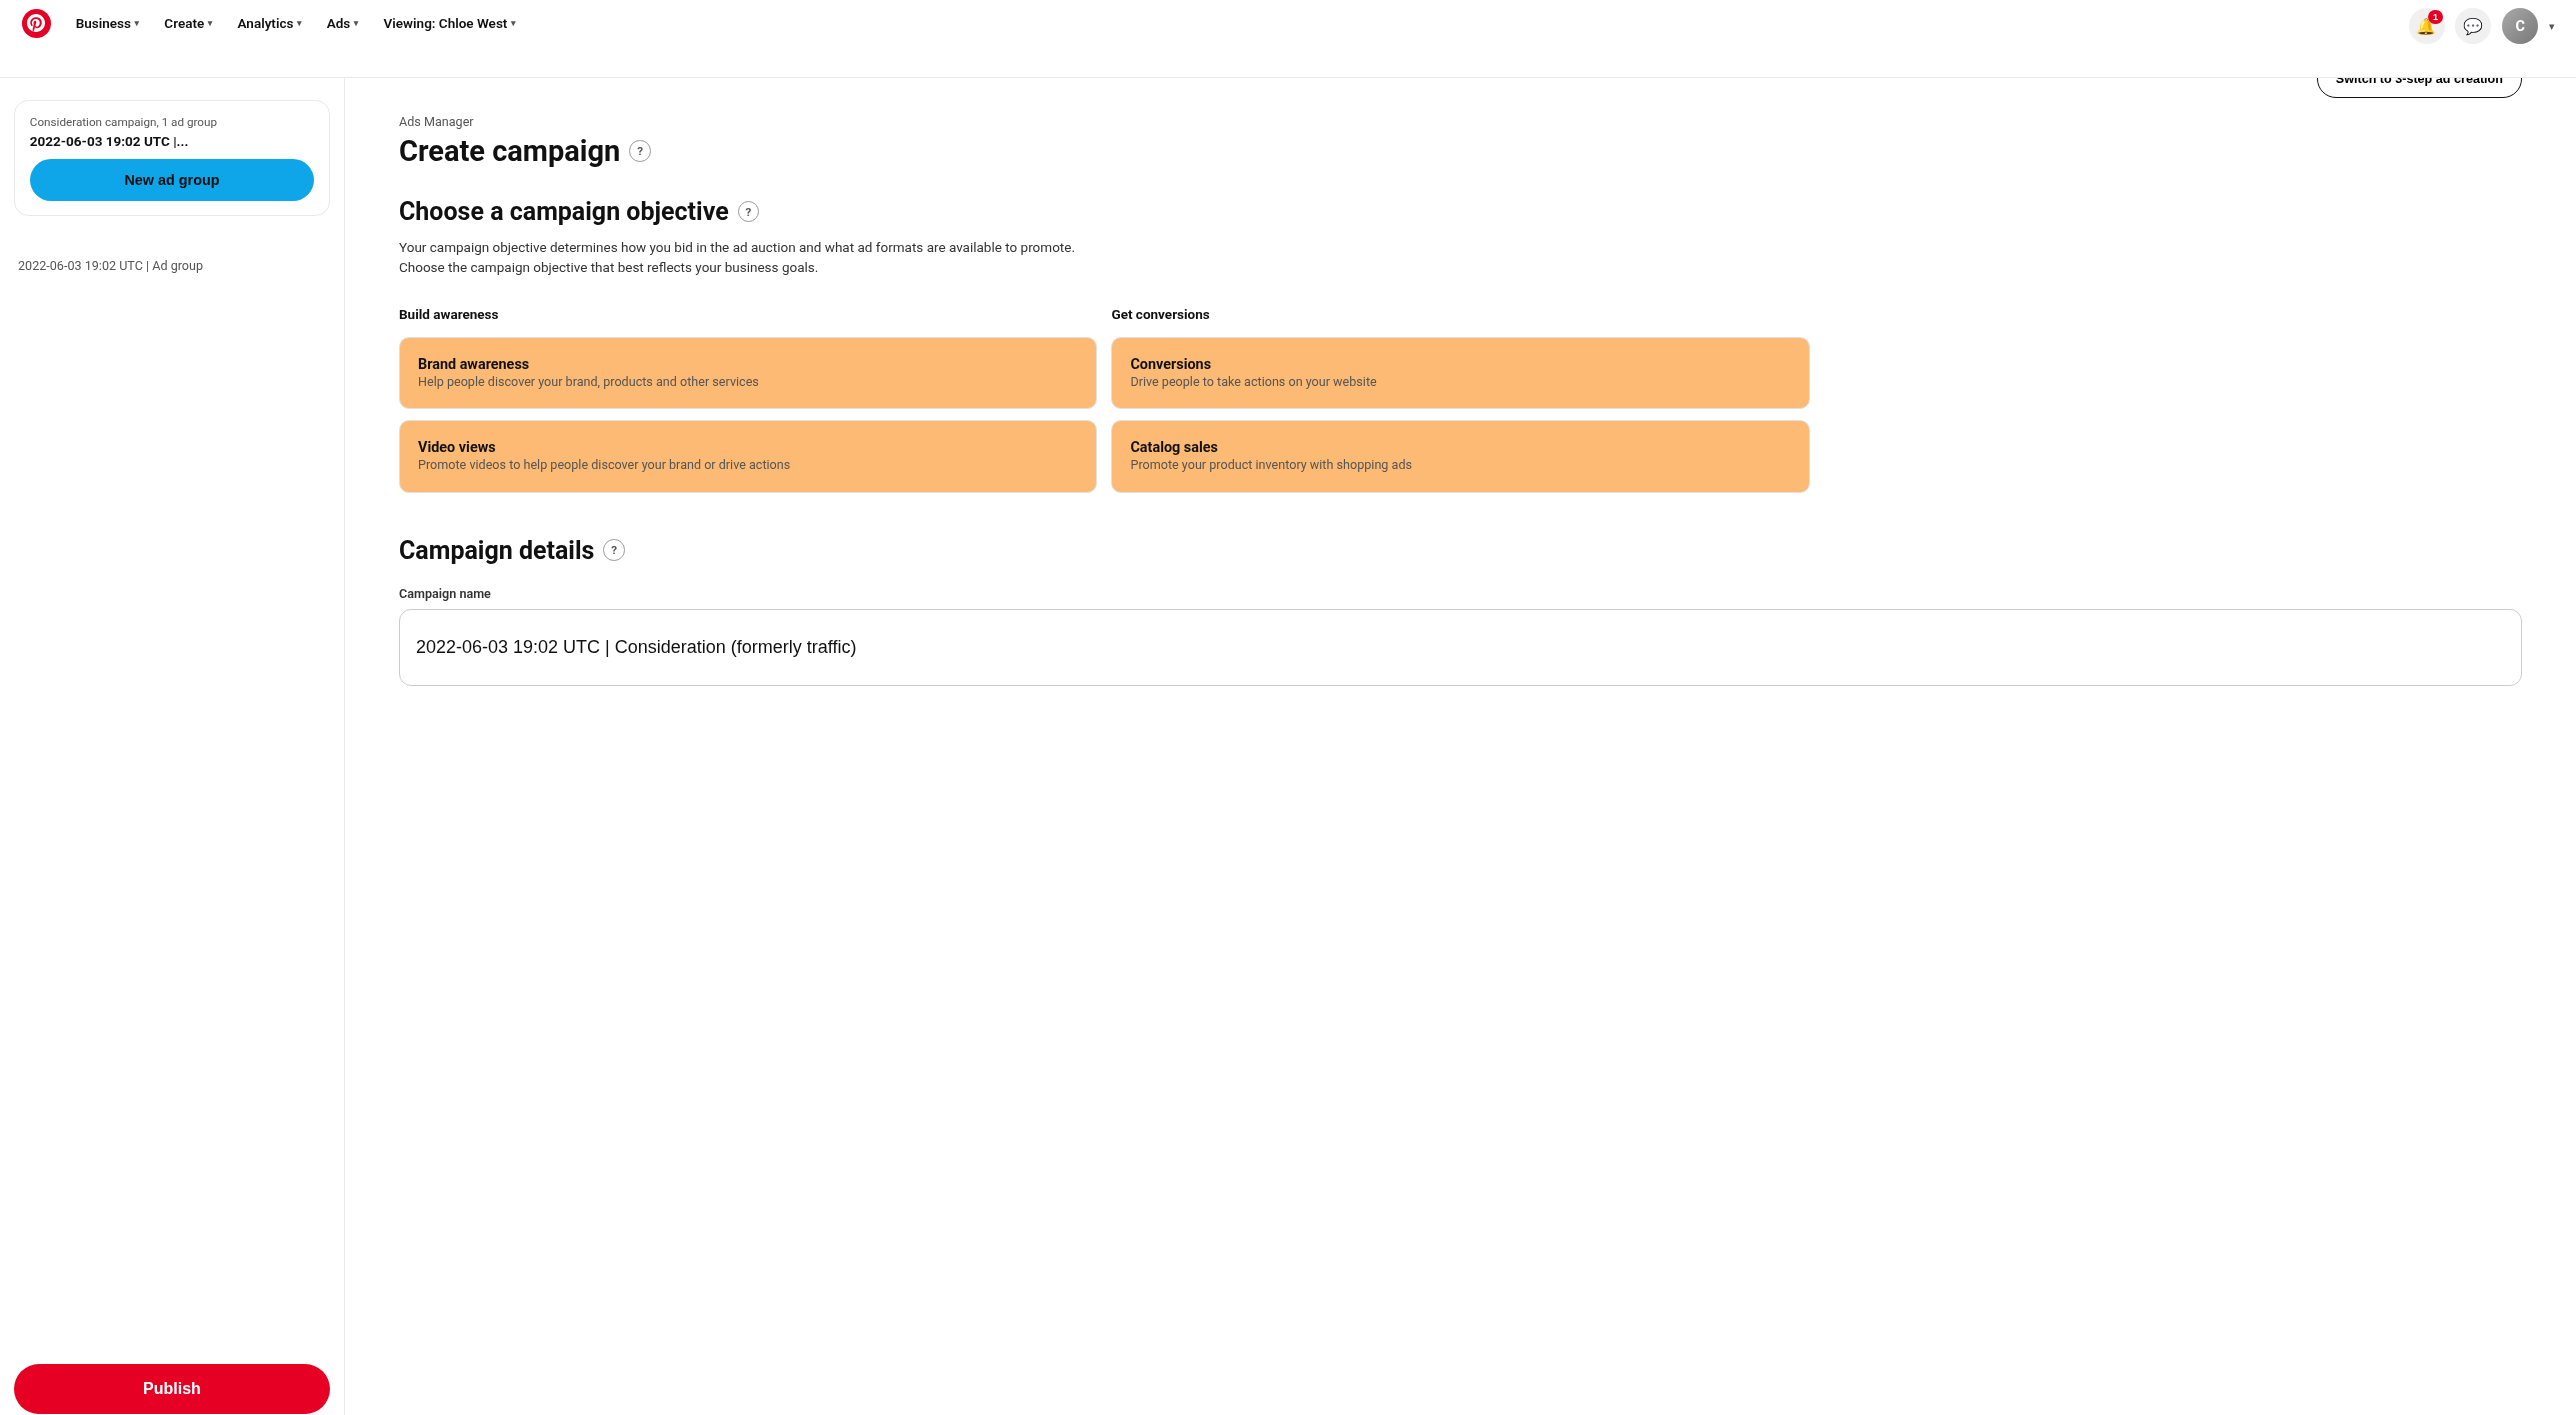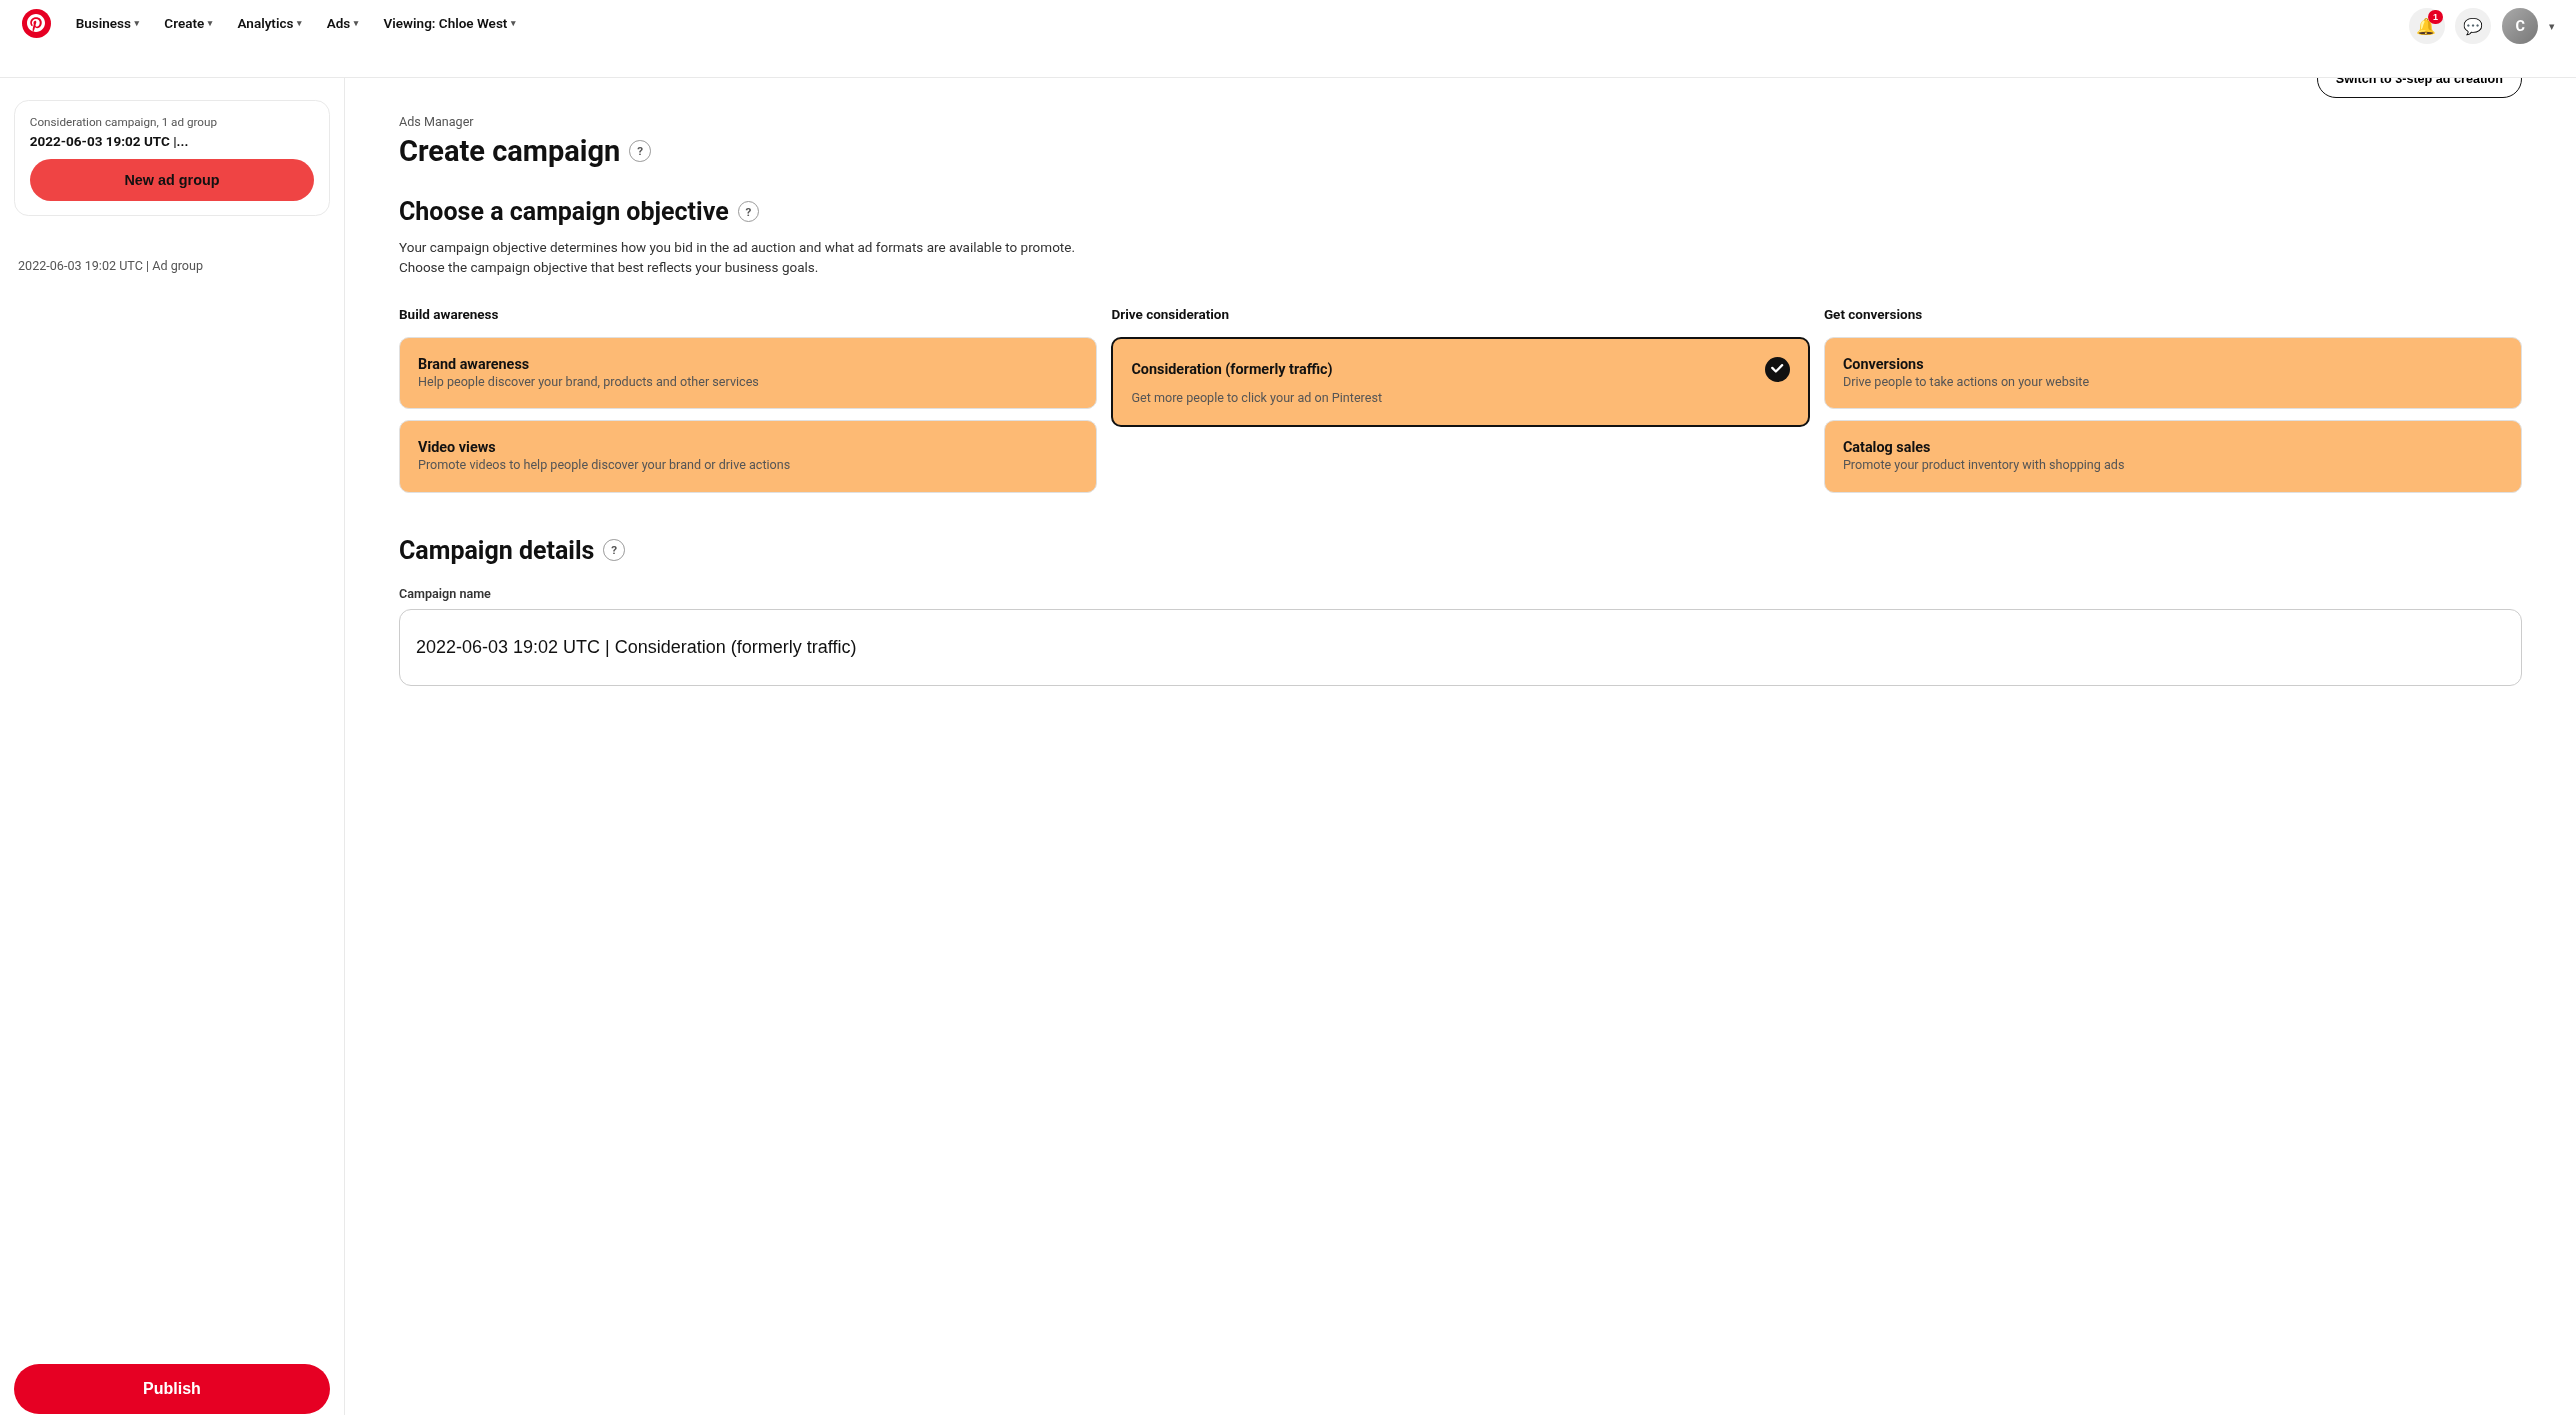--- a/index.html
+++ b/index.html
@@ -28,21 +28,21 @@
     
     .sidebar {
       width: 345px; flex-shrink: 0; border-right: 0.9px solid #e9e9e9;
       padding: 21.6px 14.4px; display: flex; flex-direction: column; gap: 14.4px;
       position: relative;
     }
     .campaign-card { border: 0.9px solid #e9e9e9; border-radius: 14.4px; padding: 14.4px; }
     .campaign-label { font-size: 11.7px; color: #555; margin-bottom: 3.6px; }
     .campaign-date { font-size: 13.5px; font-weight: 700; color: #111; }
     .new-ad-group-btn {
-      display: block; width: 100%; padding: 12.6px; background: #ef4444; border: none;
+      display: block; width: 100%; padding: 12.6px; background: #0ea5e9; border: none;
       border-radius: 21.6px; font-size: 14.4px; font-weight: 600; cursor: pointer; color: #111;
       text-align: center; margin-top: 10.8px;
     }
     .ad-group-item { font-size: 12.6px; color: #555; padding: 7.2px 3.6px; cursor: pointer; margin-top: 20px; }
 
     .publish-area { position: absolute; bottom: 21.6px; left: 14.4px; right: 14.4px; }
     .publish-btn {
       width: 100%; padding: 16px; background: #e60023; border: none; border-radius: 25px;
       font-size: 16px; font-weight: 700; color: #fff; cursor: pointer;
     }
@@ -172,34 +172,20 @@
           <div class="objective-card">
             <h3>Brand awareness</h3>
             <p>Help people discover your brand, products and other services</p>
           </div>
           <div class="objective-card">
             <h3>Video views</h3>
             <p>Promote videos to help people discover your brand or drive actions</p>
           </div>
         </div>
 
-        <div class="objective-column">
-          <div class="column-header">Drive consideration</div>
-          <div class="objective-card selected">
-            <div class="objective-card-header">
-              <h3>Consideration (formerly traffic)</h3>
-              <div class="check-icon">
-                <svg viewBox="0 0 16 16">
-                  <path d="M13.5 3.5L6.5 10.5L2.5 6.5" stroke="white" stroke-width="2.5" fill="none" stroke-linecap="round" stroke-linejoin="round"></path>
-                </svg>
-              </div>
-            </div>
-            <p>Get more people to click your ad on Pinterest</p>
-          </div>
-        </div>
 
         <div class="objective-column">
           <div class="column-header">Get conversions</div>
           <div class="objective-card">
             <h3>Conversions</h3>
             <p>Drive people to take actions on your website</p>
           </div>
           <div class="objective-card">
             <h3>Catalog sales</h3>
             <p>Promote your product inventory with shopping ads</p>

